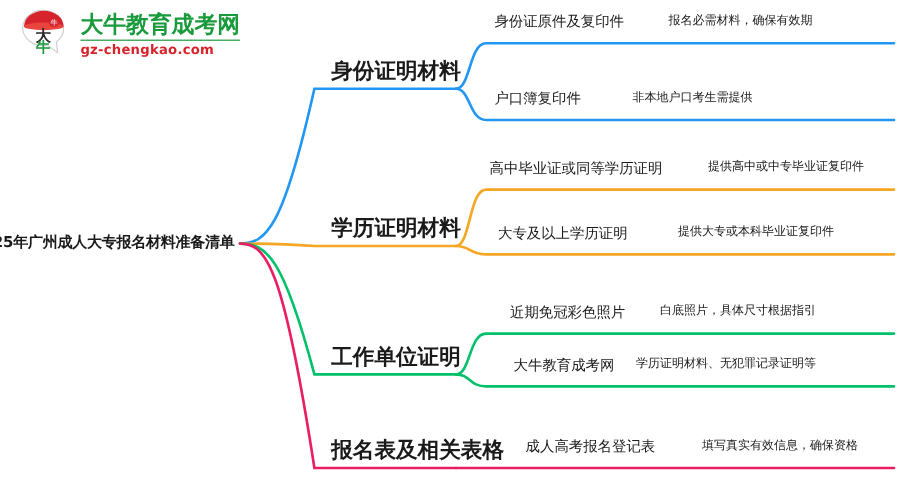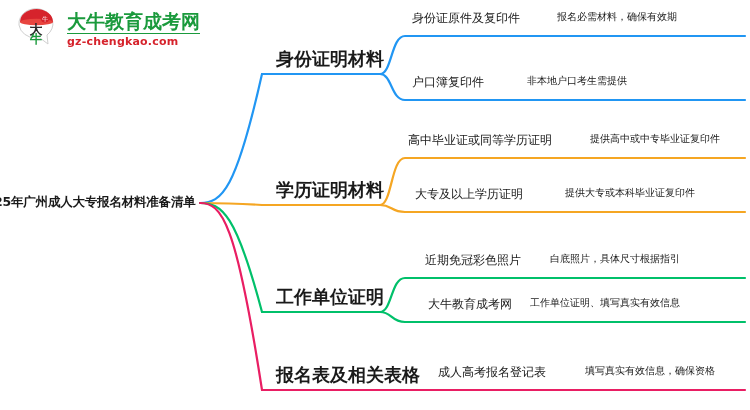--- a/index.html
+++ b/index.html
@@ -86,19 +86,19 @@
       <div class="node l3-node" style="left: 527px; top: 74px;">非本地户口考生需提供</div>
       <div class="node l1-node" style="left: 276px; top: 178px;">学历证明材料</div>
       <div class="node l2-node" style="left: 408px; top: 132px;">高中毕业证或同等学历证明</div>
       <div class="node l3-node" style="left: 590px; top: 132px;">提供高中或中专毕业证复印件</div>
       <div class="node l2-node" style="left: 415px; top: 186px;">大专及以上学历证明</div>
       <div class="node l3-node" style="left: 565px; top: 186px;">提供大专或本科毕业证复印件</div>
       <div class="node l1-node" style="left: 276px; top: 285px;">工作单位证明</div>
       <div class="node l2-node" style="left: 425px; top: 252px;">近期免冠彩色照片</div>
       <div class="node l3-node" style="left: 550px; top: 252px;">白底照片，具体尺寸根据指引</div>
       <div class="node l2-node" style="left: 428px; top: 296px;">大牛教育成考网</div>
-      <div class="node l3-node" style="left: 530px; top: 296px;">工作单位证明、填写真实有效信息</div>
+      <div class="node l3-node" style="left: 530px; top: 296px;">学历证明材料、无犯罪记录证明等</div>
       <div class="node l1-node" style="left: 276px; top: 363px;">报名表及相关表格</div>
       <div class="node l2-node" style="left: 438px; top: 364px;">成人高考报名登记表</div>
       <div class="node l3-node" style="left: 585px; top: 364px;">填写真实有效信息，确保资格</div>
     </div>
 
 </div>
 
 </body></html>

